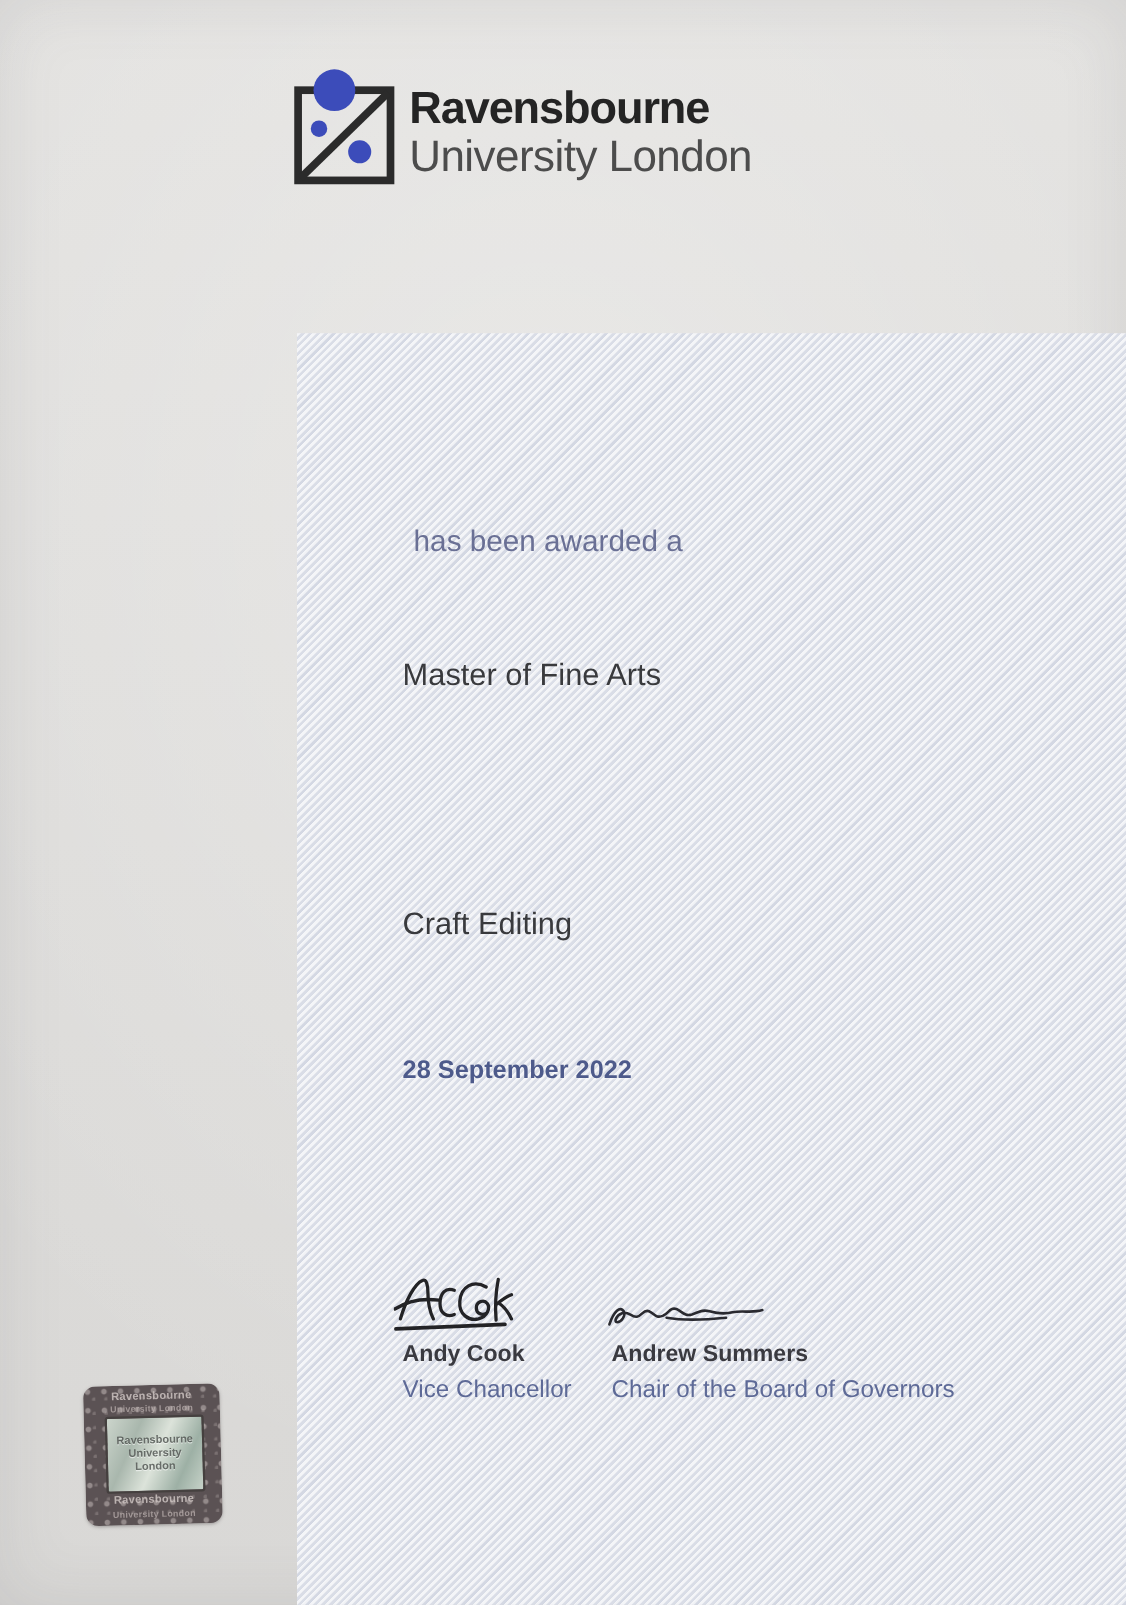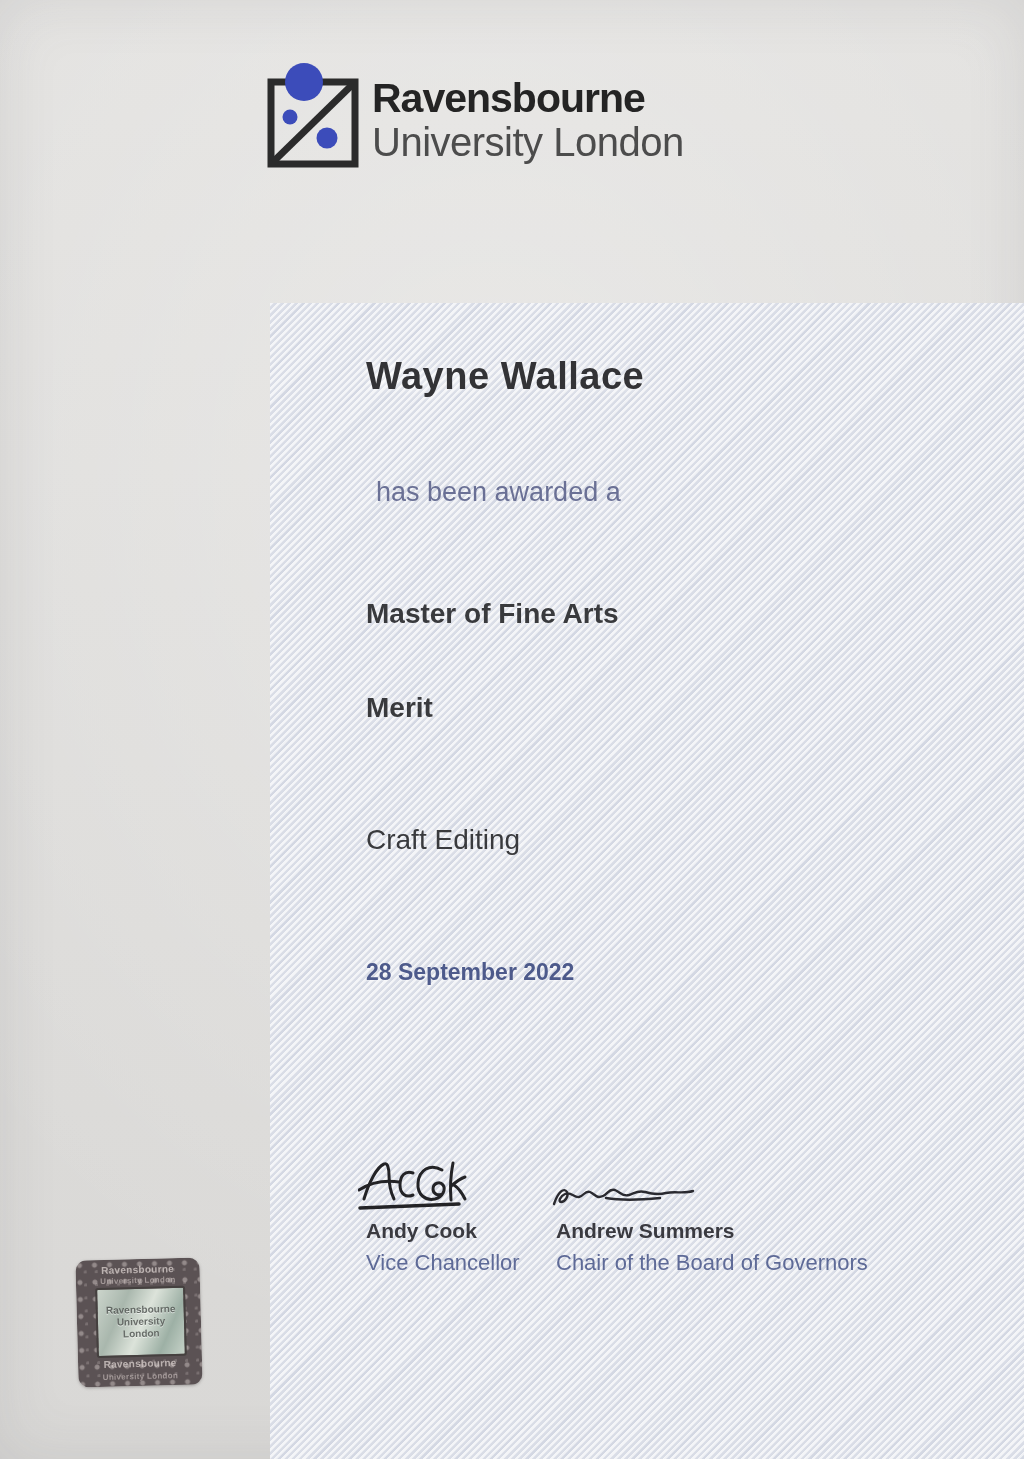--- a/index.html
+++ b/index.html
@@ -24,21 +24,21 @@
   
   .logo-svg{position:absolute;left:262px;top:56px;}
   .brand{position:absolute;left:372px;top:78px;line-height:1;}
   .brand-line1{font-size:41px;font-weight:bold;color:#242424;letter-spacing:-1px;}
   .brand-line2{font-size:40px;font-weight:400;color:#4c4c4c;letter-spacing:-0.5px;margin-top:3px;}
   
   .txt{position:absolute;white-space:pre-line;}
   .recipient{left:366px;top:355px;font-size:38px;font-weight:bold;color:#333336;
     letter-spacing:.5px;text-shadow:0 0 10px rgba(255,255,255,.85);}
   .award-intro{left:376px;top:477px;font-size:27px;color:#6a7095;}
-  .degree-block{left:366px;top:543px;font-size:28px;font-weight:bold;color:#393a3d;line-height:47px;
+  .degree-block{left:366px;top:543px;font-size:28px;font-weight:normal;color:#393a3d;line-height:47px;
     text-shadow:0 0 8px rgba(255,255,255,.7);}
   .prog-intro{left:376px;top:686px;width:400px;font-size:27px;color:#6a7095;line-height:42px;}
   .programme{left:366px;top:824px;font-size:28px;font-weight:normal;color:#393a3d;
     text-shadow:0 0 8px rgba(255,255,255,.7);}
   .date{left:366px;top:959px;font-size:23px;color:#4d5a8b;font-weight:bold;
     text-shadow:0 1px 2px rgba(255,255,255,.6);}
   
   .sig-svg{position:absolute;}
   .sig1{left:358px;top:1158px;}
   .sig2{left:548px;top:1178px;}
@@ -86,27 +86,25 @@
     <circle cx="42" cy="26" r="19" fill="#3c4cba"></circle>
     <circle cx="28" cy="61" r="7.5" fill="#3c4cba"></circle>
     <circle cx="65" cy="82" r="10.5" fill="#3c4cba"></circle>
   </svg>
 
   <div class="brand">
     <div class="brand-line1">Ravensbourne</div>
     <div class="brand-line2">University London</div>
   </div>
 
-  <div class="txt recipient">Wayne Wallace</div>
 
   <div class="txt award-intro">has been awarded a</div>
 
   <div class="txt degree-block">
     <div>Master of Fine Arts</div>
-    <div>Merit</div>
   </div>
 
 
   <div class="txt programme">Craft Editing</div>
 
   <div class="txt date">28 September 2022</div>
 
   <svg class="sig-svg sig1" width="110" height="54" viewBox="0 0 110 54">
     <g fill="none" stroke="#232326" stroke-width="3" stroke-linecap="round">
       <path d="M6 41 C11 24 19 9 26 6 C30 4 31 12 31 17 C31 25 33 35 36 41"></path>

